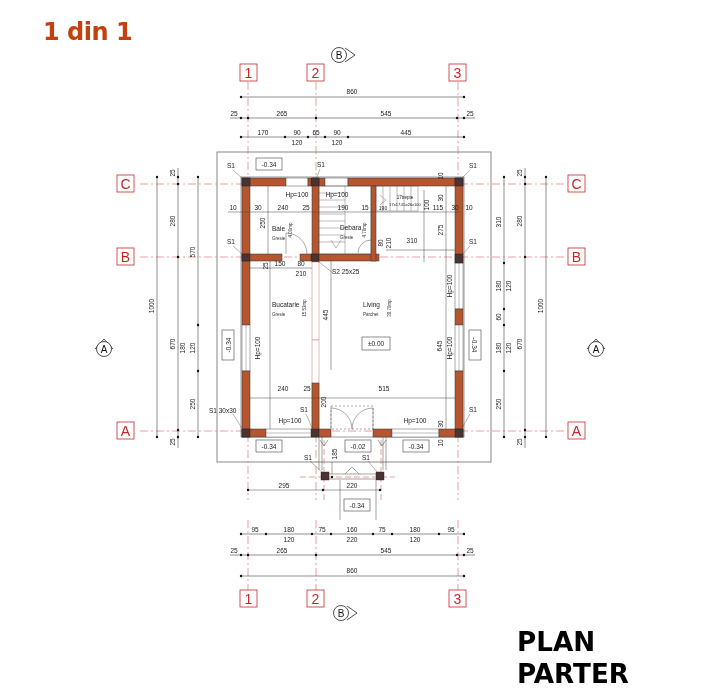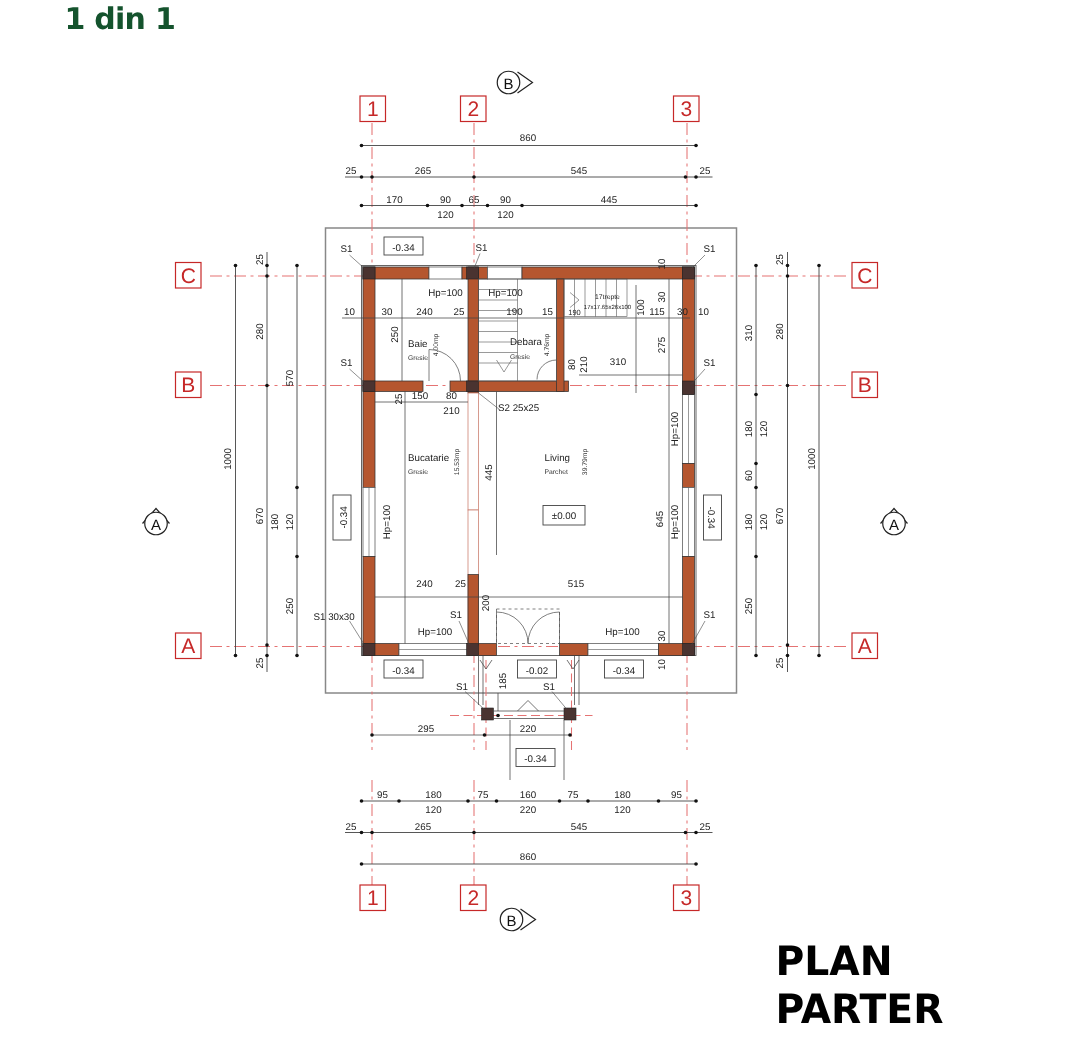--- a/index.html
+++ b/index.html
@@ -1,17 +1,17 @@
 <!DOCTYPE html>
 <html><head>
 <meta charset="utf-8">
 <style>
   html,body{margin:0;padding:0;background:#ffffff;}
   body{width:710px;height:699px;position:relative;overflow:hidden;font-family:"Liberation Sans",sans-serif;}
-  .page-counter{position:absolute;left:43px;top:0px;font-size:20px;font-weight:bold;color:#14532d;font-family:"DejaVu Sans",sans-serif;letter-spacing:-0.5px;}
+  .page-counter{position:absolute;left:43px;top:18px;font-size:24px;font-weight:bold;color:#c2410c;font-family:"DejaVu Sans",sans-serif;letter-spacing:-0.5px;}
   svg{position:absolute;left:0;top:0;}
   .dim{font-family:"Liberation Sans",sans-serif;font-size:6.5px;fill:#222;}
   .room{font-family:"Liberation Sans",sans-serif;font-size:6.5px;fill:#222;}
   .room-sub{font-family:"Liberation Sans",sans-serif;font-size:4.5px;fill:#333;}
   .axis-label{font-family:"Liberation Sans",sans-serif;font-size:14px;fill:#c62828;}
   .title-block{position:absolute;left:517px;top:626px;}
   .plan-title{font-family:"DejaVu Sans",sans-serif;font-weight:900;font-size:27px;color:#000;letter-spacing:0px;line-height:32px;transform:scaleX(0.97);transform-origin:left;}
   .plan-scale{font-family:"DejaVu Sans",sans-serif;font-weight:900;font-size:16px;color:#000;margin-top:6px;letter-spacing:0.5px;}
 </style>
 </head>

